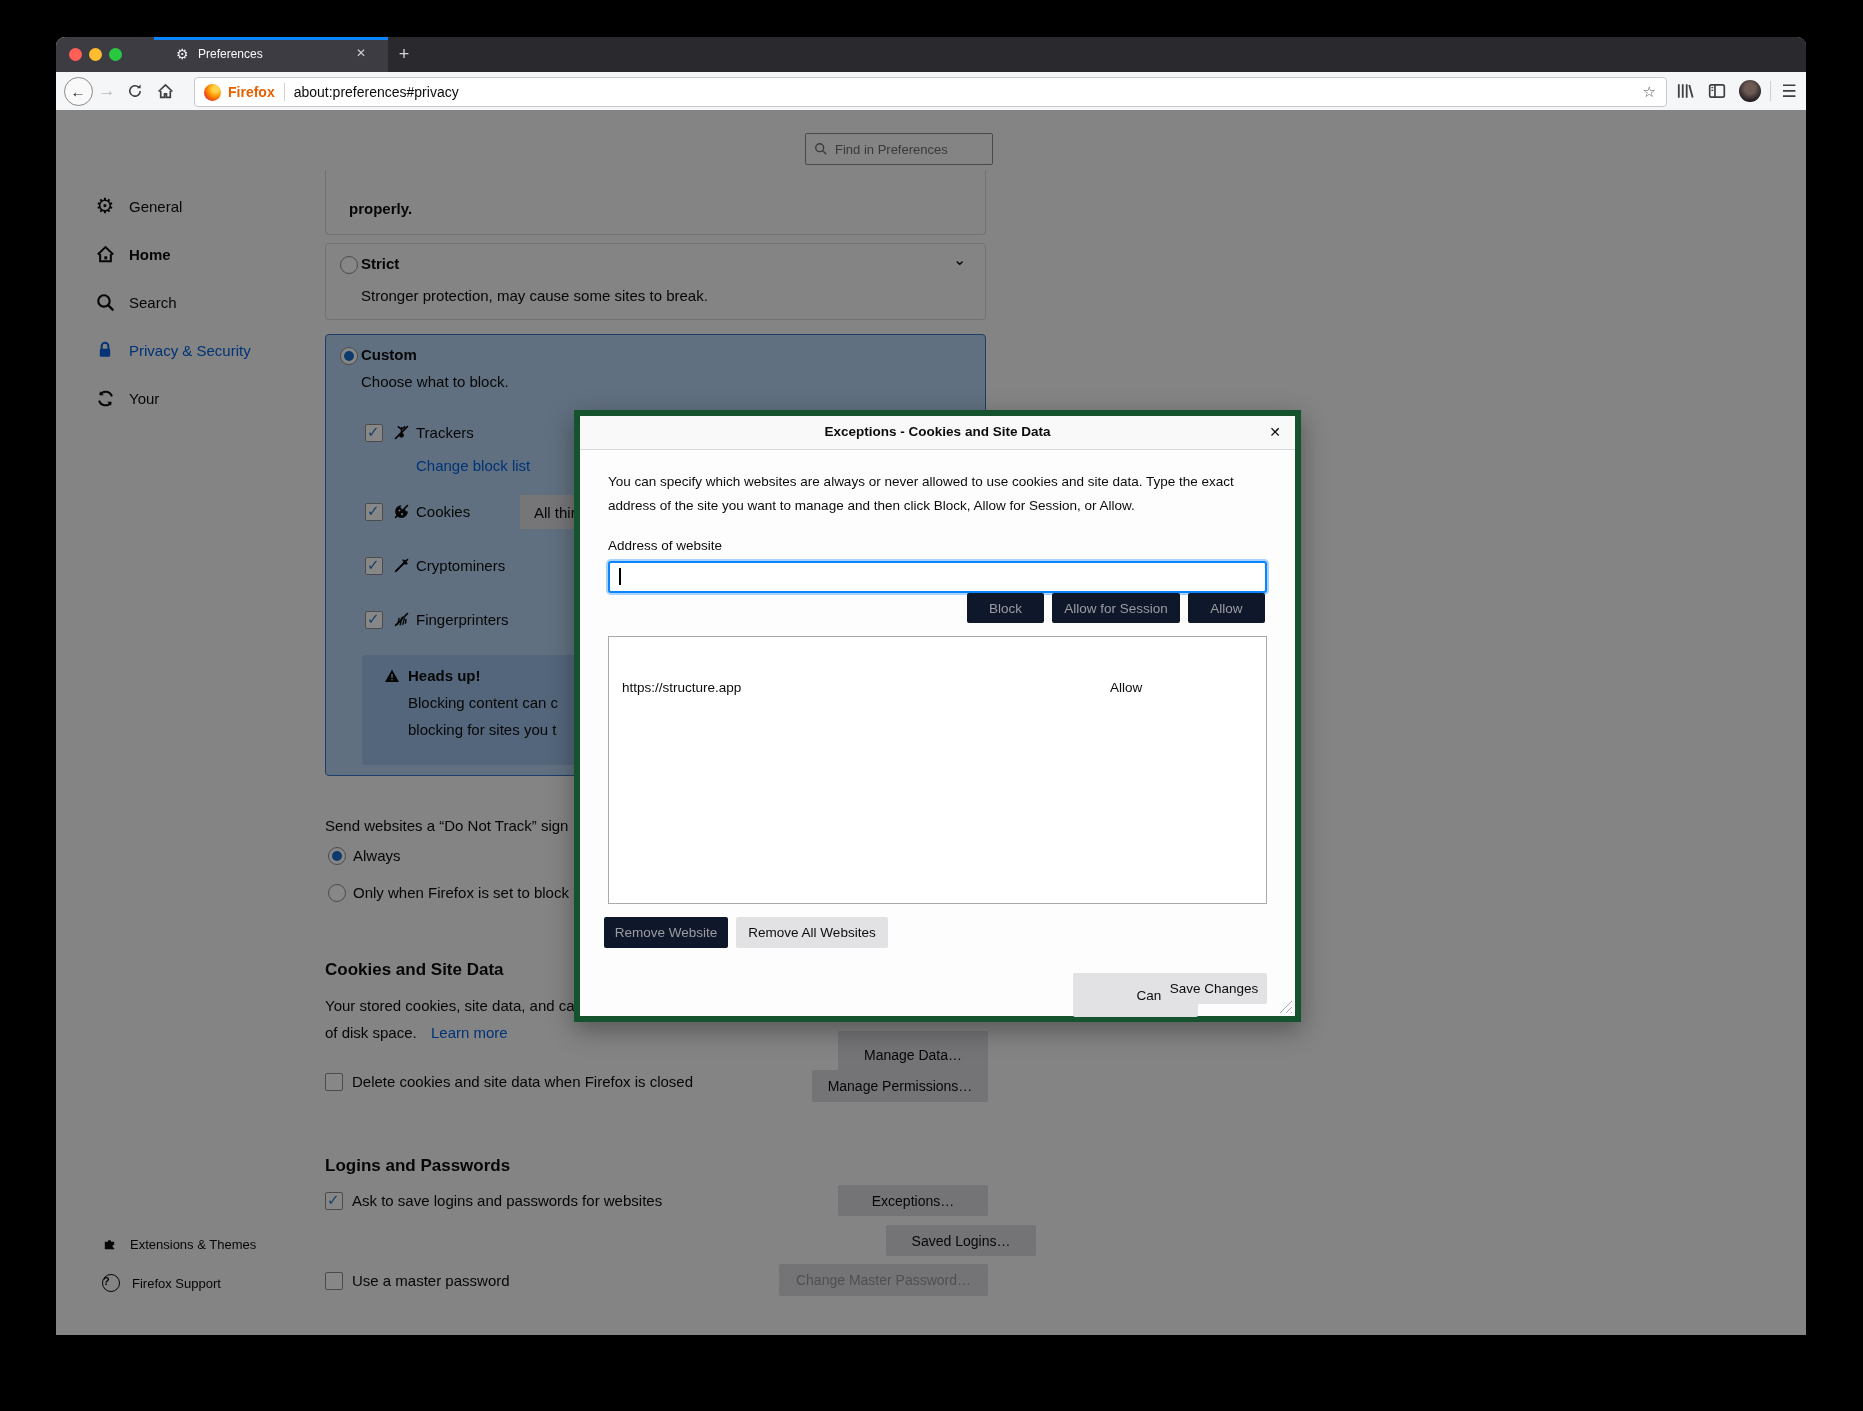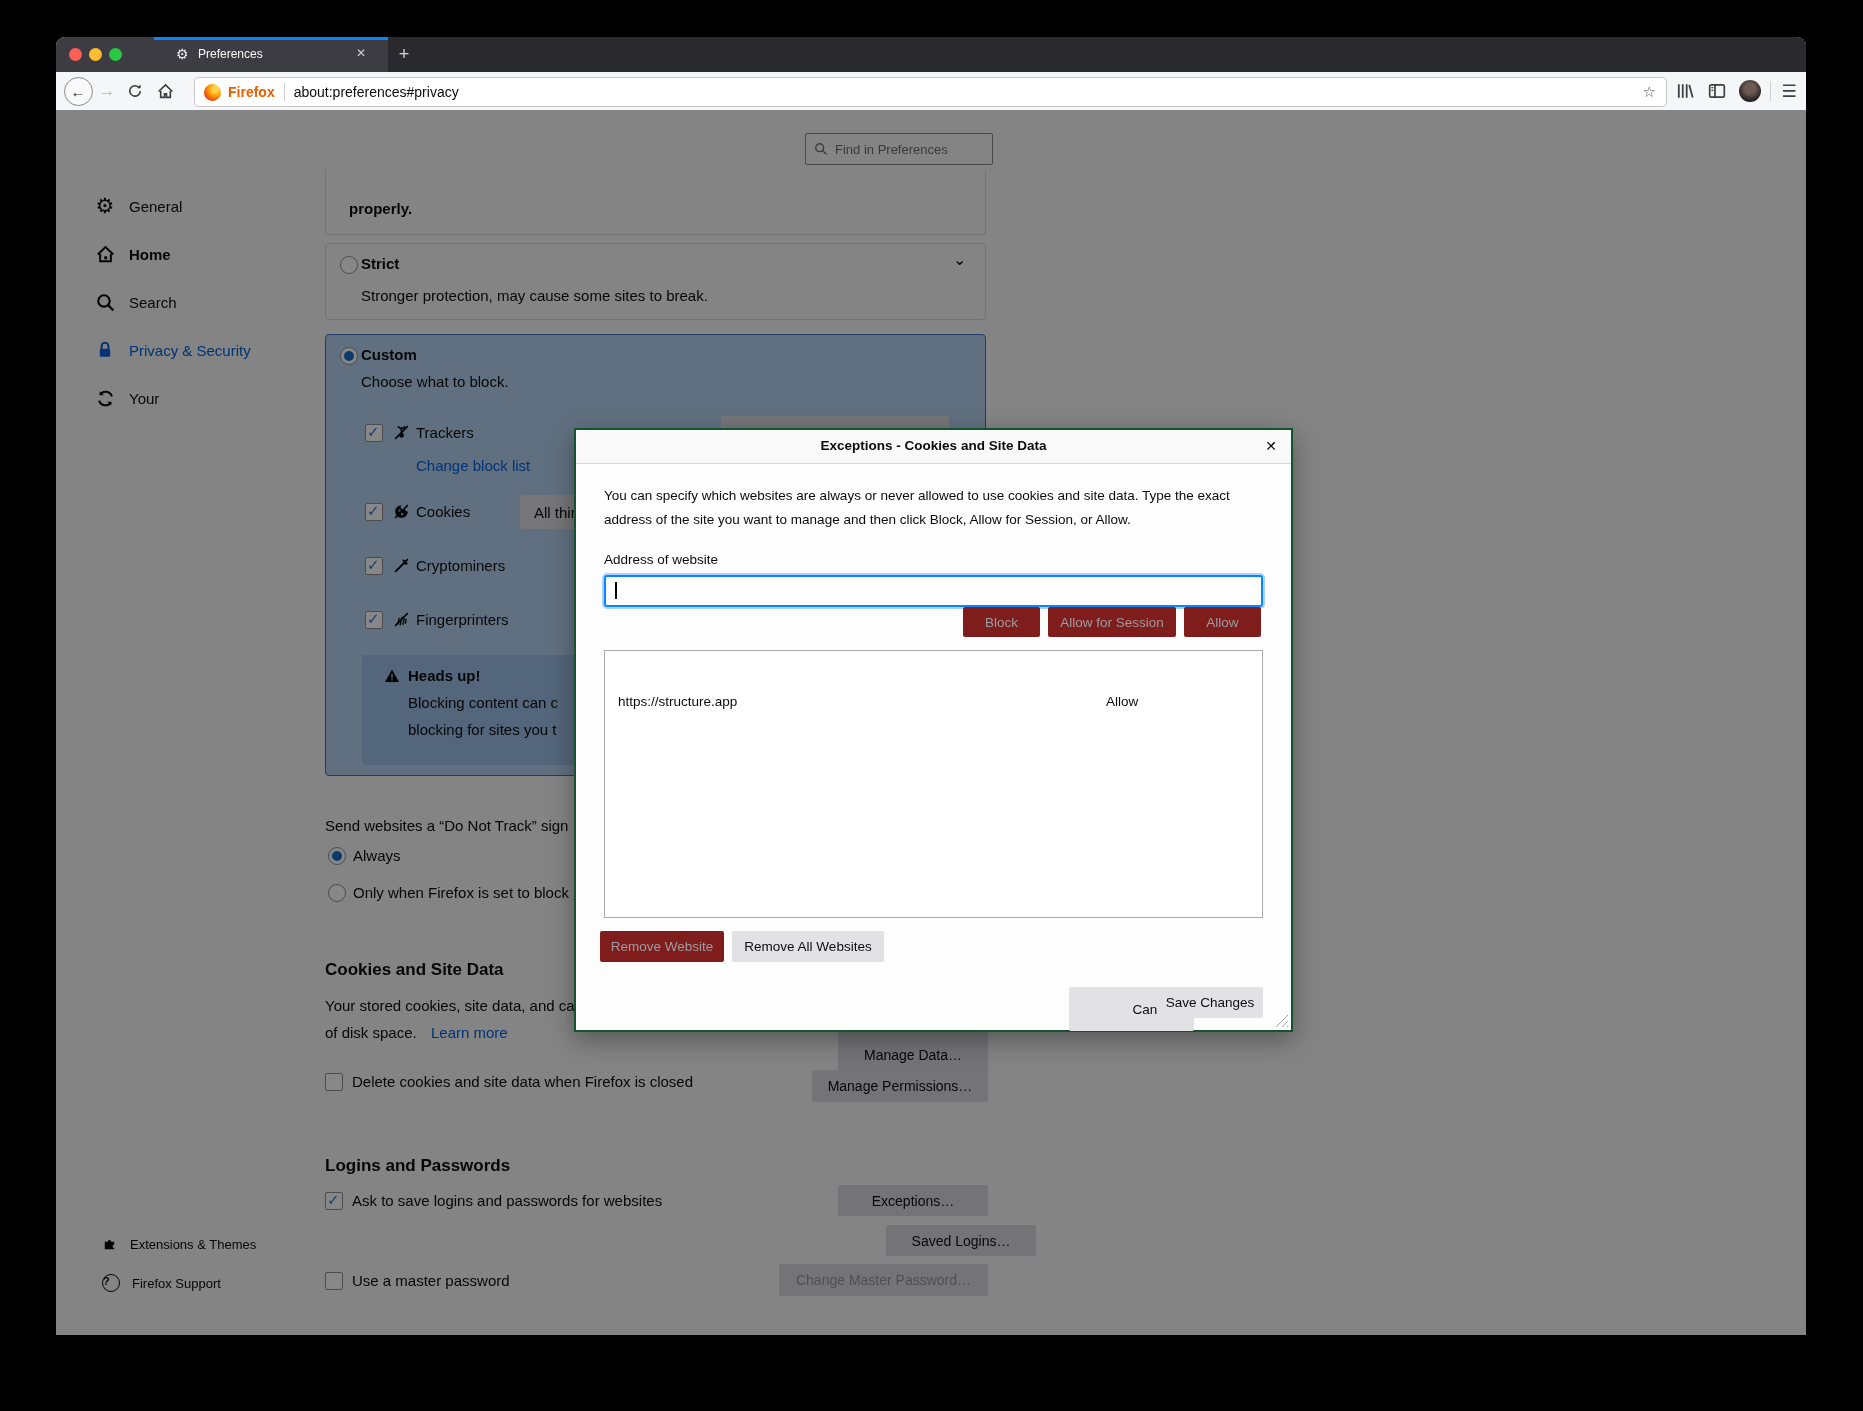--- a/index.html
+++ b/index.html
@@ -54,35 +54,35 @@
   .radio{position:absolute;width:16px;height:16px;border:1px solid #8f8f94;border-radius:50%;background:#fff;}
   .radio.sel::after{content:"";position:absolute;left:3px;top:3px;width:10px;height:10px;border-radius:50%;background:#1670cc;}
   .cbx{position:absolute;width:16px;height:16px;border:1px solid #8f8f94;border-radius:2px;background:#fff;}
   .cbx.on::after{content:"✓";position:absolute;left:1px;top:-2px;font-size:15px;font-weight:bold;color:#2a77c9;}
   .btn{position:absolute;background:#dcdce0;border-radius:2px;display:flex;align-items:center;justify-content:center;
        font-size:14px;color:#0c0c0d;white-space:nowrap;}
   .btn.dis{color:#96969b;}
   .ddl{position:absolute;background:#dfdfe3;border-radius:2px;font-size:15px;color:#0c0c0d;display:flex;align-items:center;}
   .glyphicon{display:inline-flex;align-items:center;justify-content:center;}
   
-  .dialog{position:absolute;left:518px;top:318px;width:715px;height:600px;background:#fdfdfe;z-index:20;
-          border:2px solid #14532d;border-radius:0;box-shadow:0 8px 24px rgba(0,0,0,0.35);
+  .dialog{position:absolute;left:518px;top:300px;width:715px;height:600px;background:#fdfdfe;z-index:20;
+          border:6px solid #14532d;border-radius:0;box-shadow:0 8px 24px rgba(0,0,0,0.35);
           font-size:13.5px;color:#0c0c0d;}
   .dlg-head{position:absolute;left:0;top:0;width:100%;height:33px;background:#f9f9fa;border-bottom:1px solid #d7d7db;
             border-radius:4px 4px 0 0;}
   .dlg-title{position:absolute;width:100%;top:8px;text-align:center;font-weight:bold;font-size:13.5px;}
   .dlg-close{position:absolute;right:14px;top:8px;font-size:14px;color:#0c0c0d;}
   .dline{position:absolute;left:28px;white-space:nowrap;}
   .addr-input{position:absolute;left:28px;top:145px;width:655px;height:28px;background:#fff;border:2px solid #0a84ff;
               border-radius:3px;box-shadow:0 0 0 2px rgba(10,132,255,0.35);}
   .caret{position:absolute;left:9px;top:5px;width:1.5px;height:17px;background:#000;animation:blink 1.1s steps(1) infinite;}
   @keyframes blink{50%{opacity:0;}}
   .dbtn{position:absolute;height:30px;background:#e2e2e4;border-radius:2px;display:flex;align-items:center;
         justify-content:center;font-size:13.5px;color:#0c0c0d;white-space:nowrap;}
-  .dbtn.dis{color:#9c9ca1;background:#7f1d1d;}
+  .dbtn.dis{color:#9c9ca1;background:#0f172a;}
   .dtable{position:absolute;left:28px;top:220px;width:657px;height:266px;border:1px solid #a9a9ae;background:#fff;}
   .dthead{position:absolute;left:0;top:0;width:100%;height:31px;background:#dedee1;border-bottom:1px solid #a9a9ae;}
   .dthead .colsep{position:absolute;left:488px;top:4px;width:1px;height:23px;background:#b6b6ba;}
   .dth{position:absolute;top:8px;font-size:13px;color:#4a4a4f;}
   .sortarrow{position:absolute;right:12px;top:11px;font-size:8px;color:#737378;}
   .drow{position:absolute;top:43px;font-size:13.5px;color:#0c0c0d;}
   .grip{position:absolute;right:3px;bottom:3px;width:14px;height:14px;
         background:repeating-linear-gradient(135deg,transparent 0 3px,#a9a9ae 3px 4px);
         clip-path:polygon(100% 0,100% 100%,0 100%);}
   svg{display:block;}

